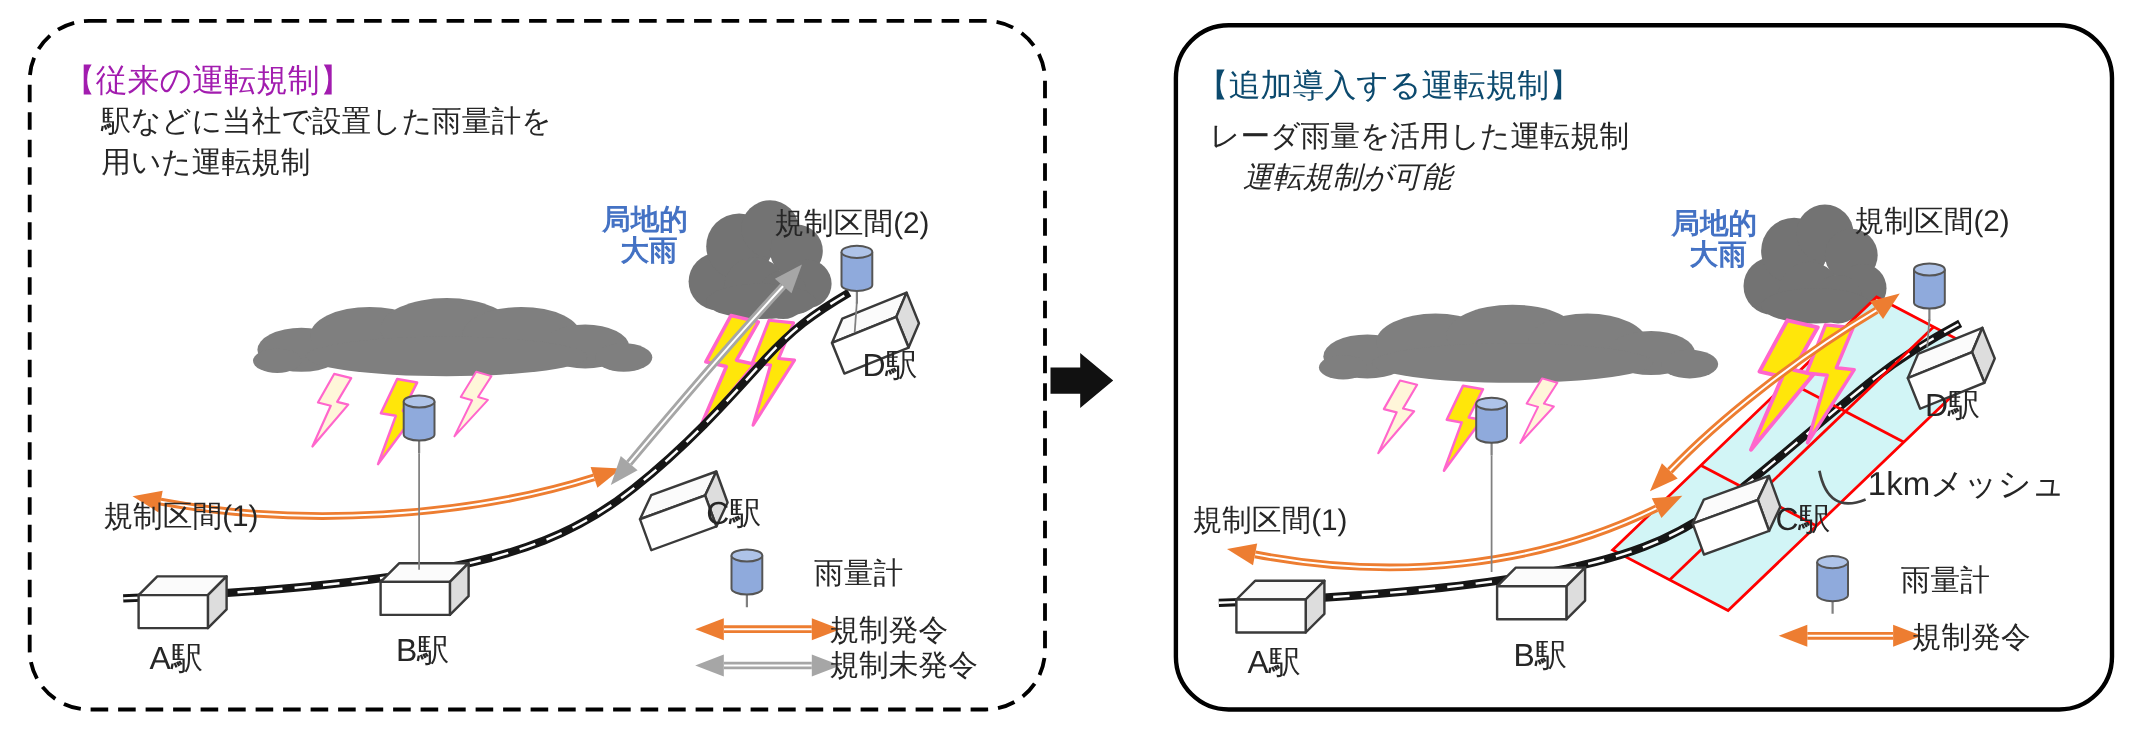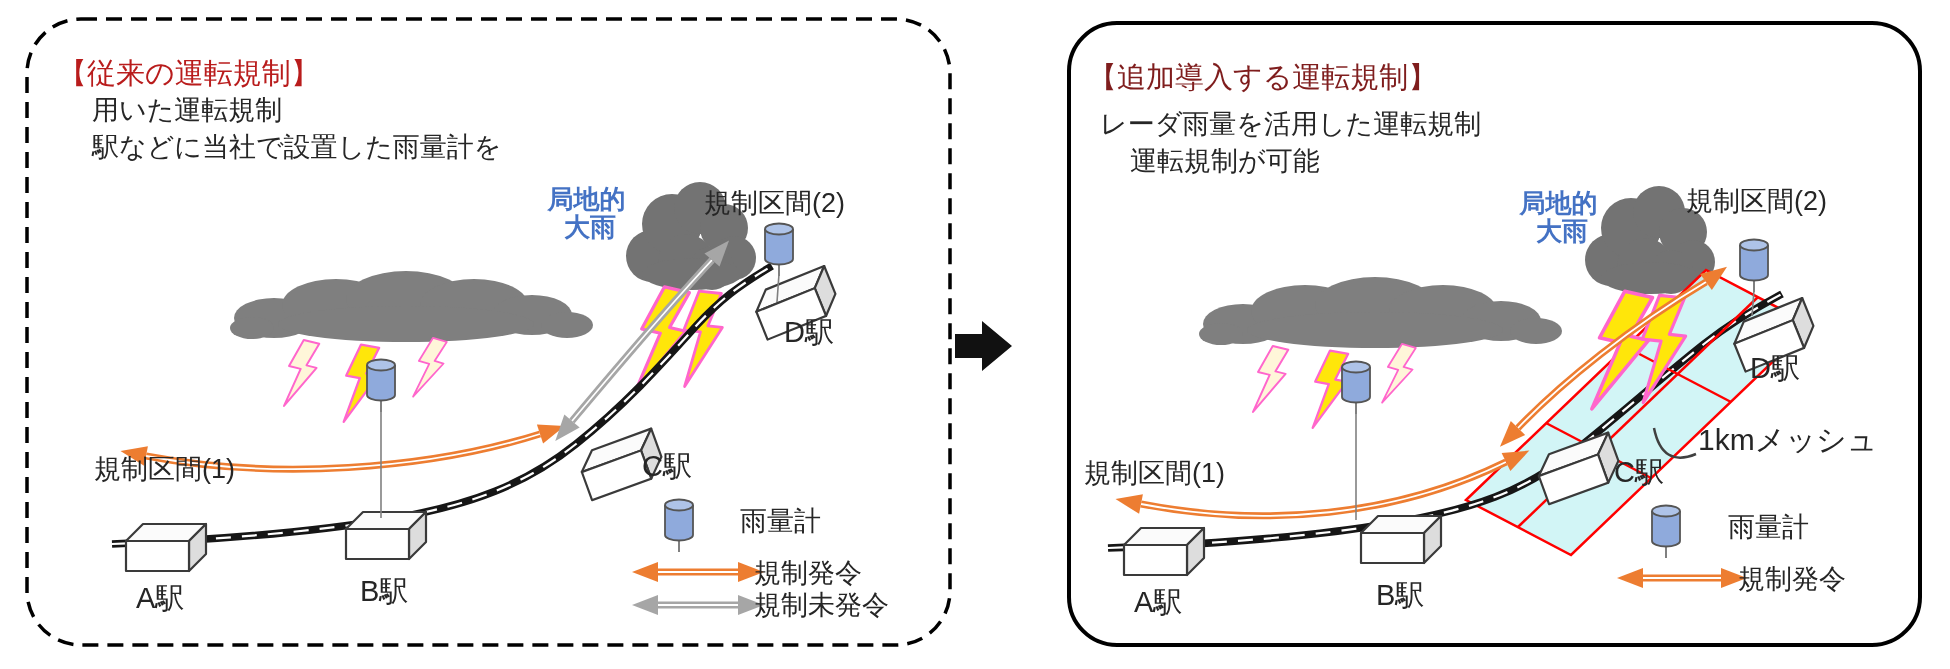--- a/index.html
+++ b/index.html
@@ -5,42 +5,42 @@
   html,body{margin:0;padding:0;}
   body{
     width:1950px;height:669px;position:relative;background:#ffffff;
     font-family:"Liberation Sans","DejaVu Sans",sans-serif;color:#262626;overflow:hidden;
   }
   .panel{position:absolute;background:#fff;}
   #panel-left{left:24px;top:16px;width:929px;height:632px;}
   #panel-right{left:1066px;top:20px;width:857px;height:628px;}
   .panel-svg{position:absolute;left:0;top:0;}
   .panel-title{position:absolute;font-size:29px;white-space:nowrap;z-index:3;}
-  #panel-left .panel-title{left:34px;top:38px;color:#b91c1c;}
-  #panel-right .panel-title{left:22px;top:38px;color:#7f1d1d;}
+  #panel-left .panel-title{left:34px;top:38px;color:#a21caf;}
+  #panel-right .panel-title{left:22px;top:38px;color:#0c4a6e;}
   .desc{position:absolute;font-size:27px;line-height:37px;white-space:nowrap;z-index:3;}
   #panel-left .desc{left:68px;top:76px;}
   #panel-right .desc{left:34px;top:86px;}
   .desc .indent{padding-left:42px;}
-  .desc .indent-sm{padding-left:30px;}
+  .desc .indent-sm{padding-left:30px;font-style:italic;}
   svg text{font-family:"Liberation Sans","DejaVu Sans",sans-serif;fill:#262626;}
   .t27{font-size:27px;}
   .t29{font-size:29px;}
   .t30{font-size:30px;}
   .rain-blue{font-size:26px;font-weight:bold;fill:#4472C4;}
   #between-arrow{position:absolute;left:950px;top:312px;z-index:4;}
 </style>
 </head>
 <body>
 
 <div class="panel" id="panel-left">
   <div class="panel-title">【従来の運転規制】</div>
   <div class="desc">
+    <div>駅などに当社で設置した雨量計を</div>
     <div>用いた運転規制</div>
-    <div>駅などに当社で設置した雨量計を</div>
   </div>
 
   <svg class="panel-svg" width="929" height="632" viewBox="0 0 929 632">
     <defs>
       <g id="st">
         <polygon points="0,17 17,0 80,0 63,17" fill="#fbfbfb" stroke="#3a3a3a" stroke-width="2.2" stroke-linejoin="round"></polygon>
         <polygon points="63,17 80,0 80,30 63,47" fill="#dddddd" stroke="#3a3a3a" stroke-width="2.2" stroke-linejoin="round"></polygon>
         <rect x="0" y="17" width="63" height="30" fill="#ffffff" stroke="#3a3a3a" stroke-width="2.2" stroke-linejoin="round"></rect>
       </g>
       <g id="gauge">

